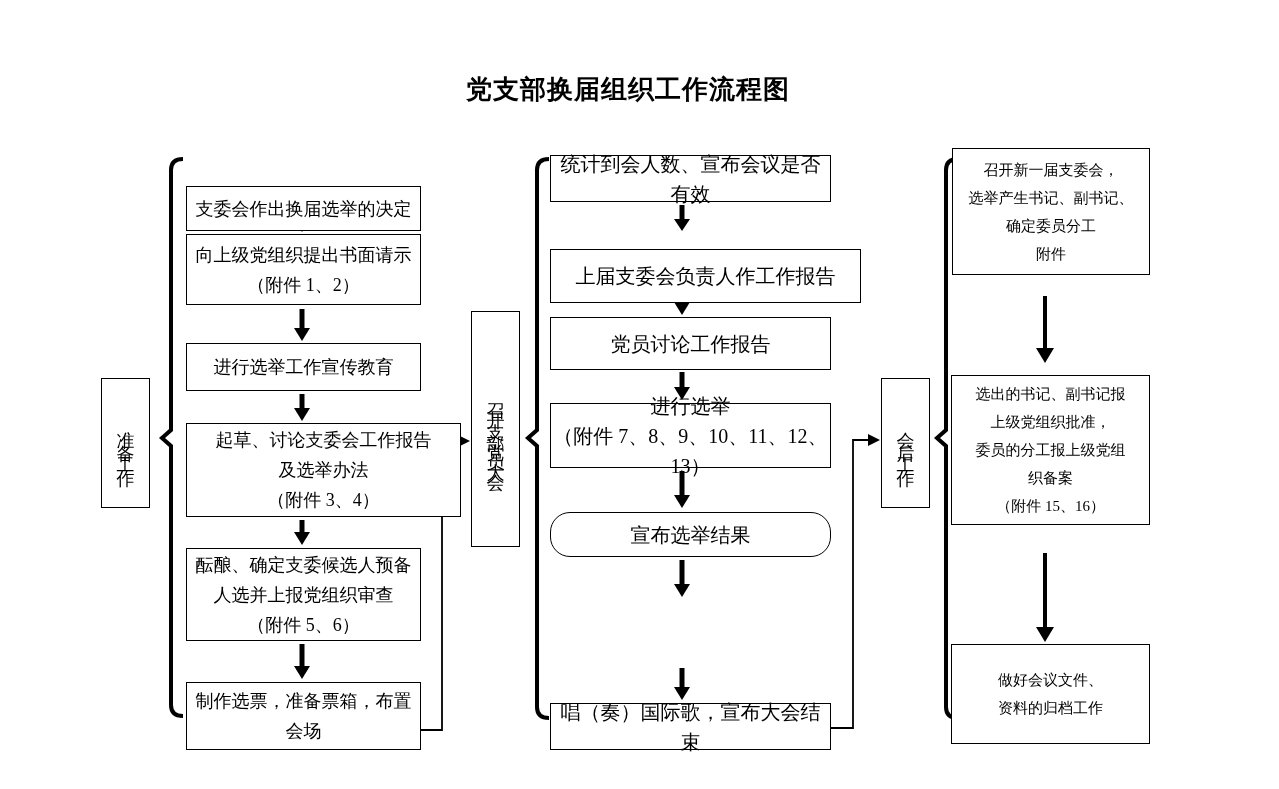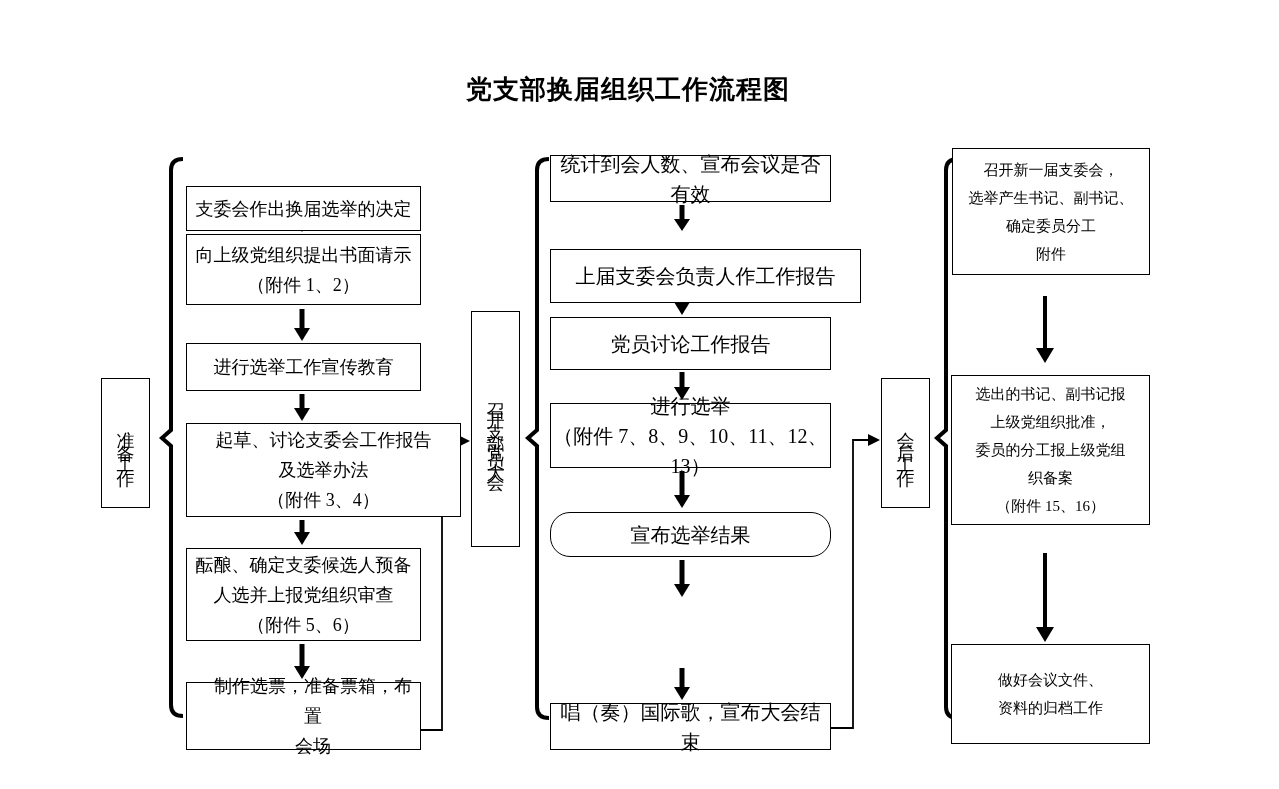--- a/index.html
+++ b/index.html
@@ -145,21 +145,21 @@
   <div class="box box-l" style="left:186px; top:157px; width:235px; height:45px;margin-top:29px;">支委会作出换届选举的决定</div>
   <div class="box box-l" style="left:186px; top:234px; width:235px; height:71px;">向上级党组织提出书面请示
 （附件 1、2）</div>
   <div class="box box-l" style="left:186px; top:343px; width:235px; height:48px;">进行选举工作宣传教育</div>
   <div class="box box-l" style="left:186px; top:423px; width:275px; height:94px;">起草、讨论支委会工作报告
 及选举办法
 （附件 3、4）</div>
   <div class="box box-l" style="left:186px; top:548px; width:235px; height:93px;">酝酿、确定支委候选人预备
 人选并上报党组织审查
 （附件 5、6）</div>
-  <div class="box box-l" style="left:186px; top:682px; width:235px; height:68px;padding-left:19px;">制作选票，准备票箱，布置
+  <div class="box box-l" style="left:186px; top:682px; width:235px; height:68px;">制作选票，准备票箱，布置
 会场</div>
 
   <div class="box box-m" style="left:550px; top:155px; width:281px; height:47px;">统计到会人数、宣布会议是否有效</div>
   <div class="box box-m" style="left:550px; top:221px; width:311px; height:54px;margin-top:28px;">上届支委会负责人作工作报告</div>
   <div class="box box-m" style="left:550px; top:317px; width:281px; height:53px;">党员讨论工作报告</div>
   <div class="box box-m" style="left:550px; top:403px; width:281px; height:65px;">进行选举
 （附件 7、8、9、10、11、12、13）</div>
   <div class="box box-m" style="left:550px; top:512px; width:281px; height:45px;border-radius:20px;">宣布选举结果</div>
   <div class="box box-m" style="left:550px; top:703px; width:281px; height:47px;">唱（奏）国际歌，宣布大会结束</div>
 

